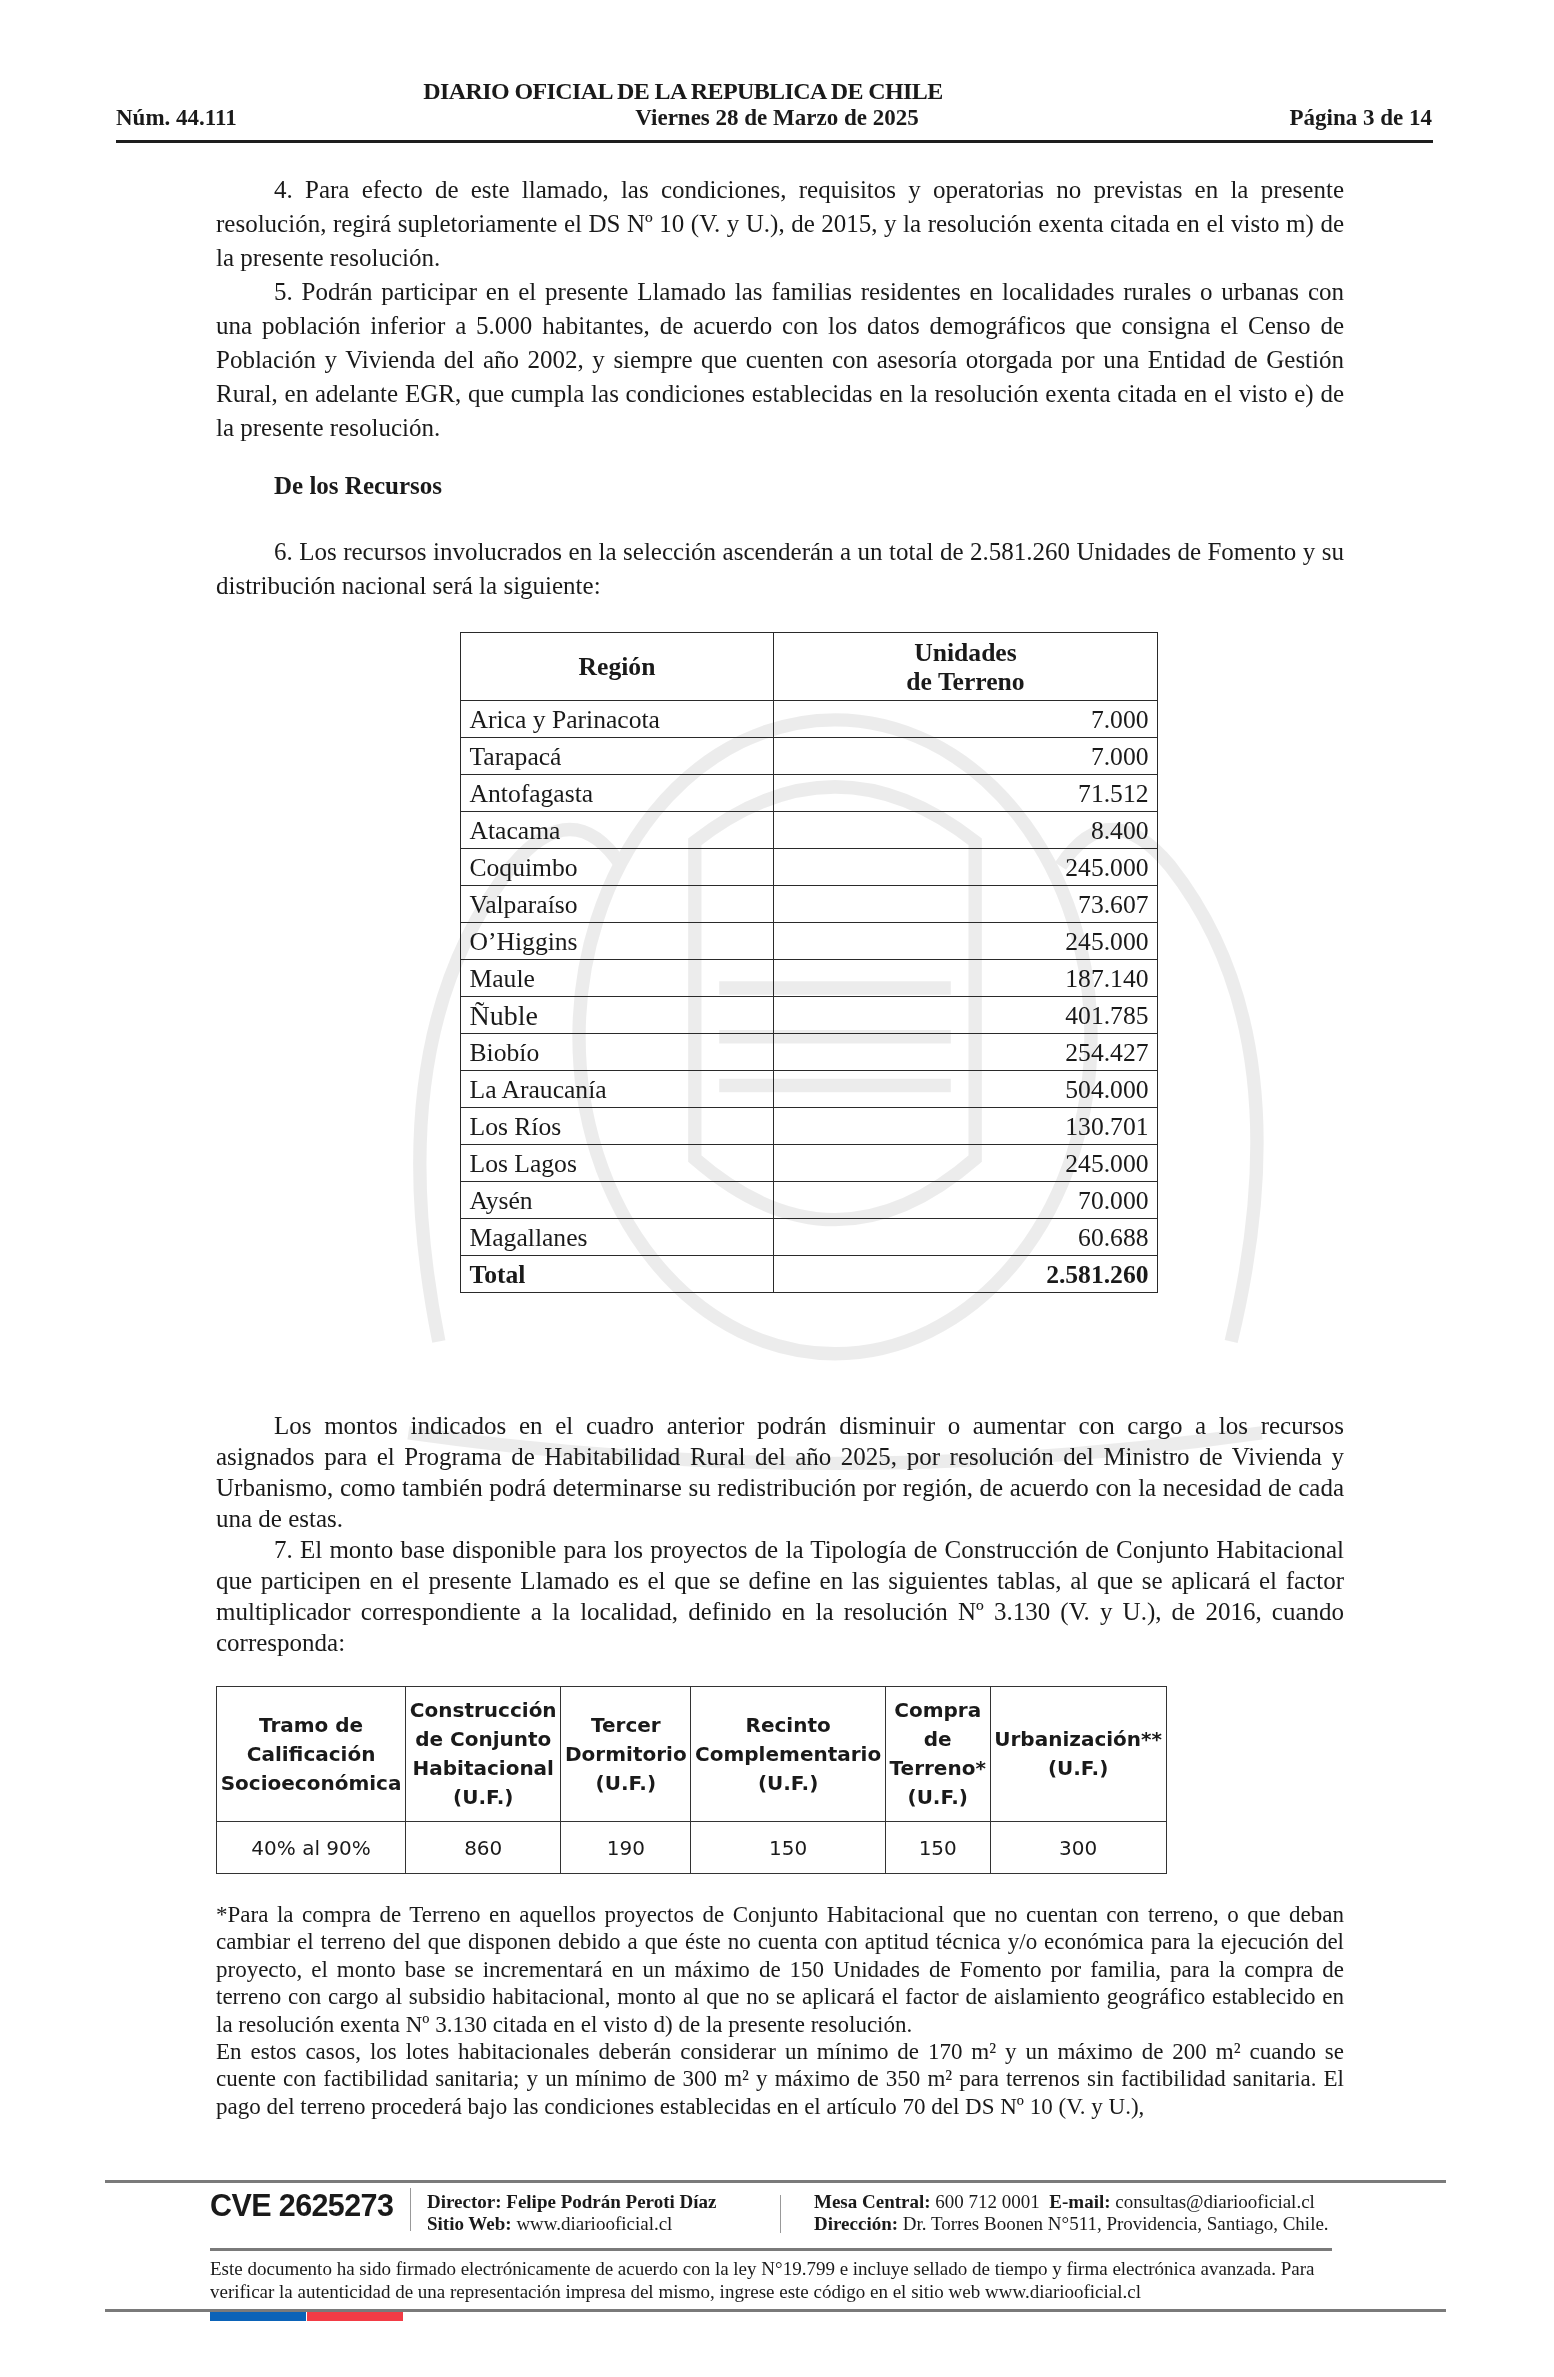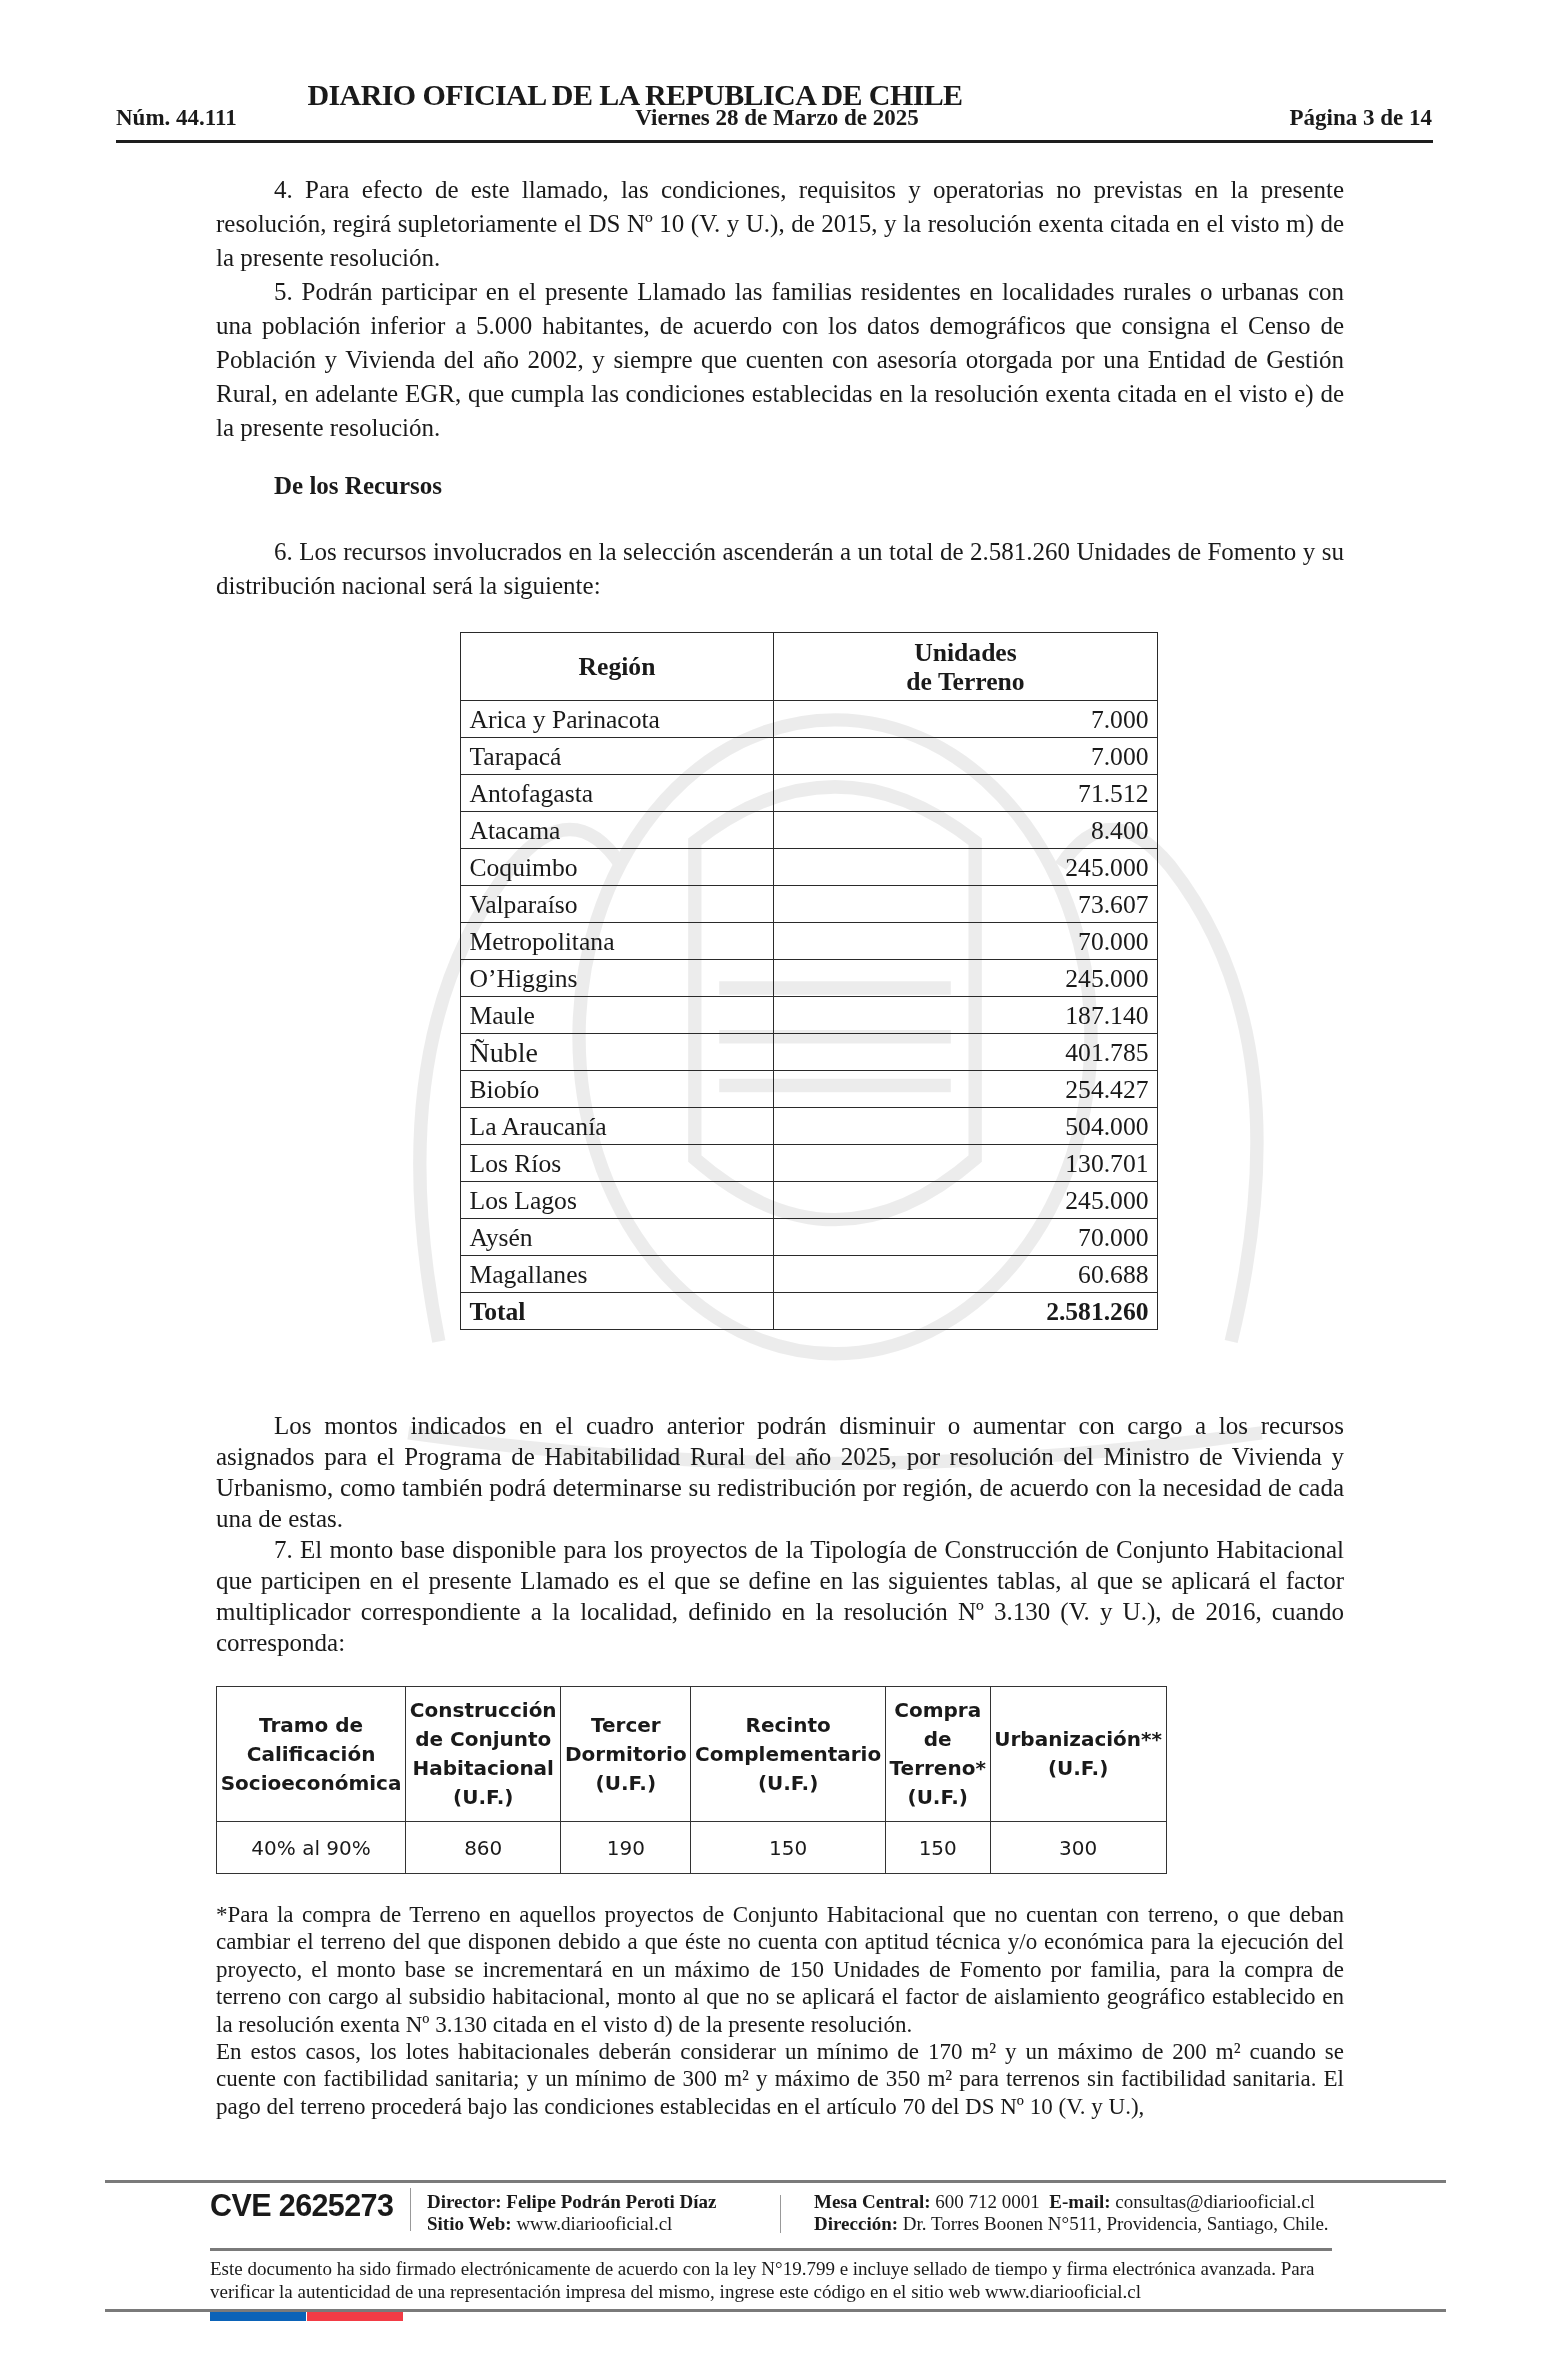--- a/index.html
+++ b/index.html
@@ -5,21 +5,21 @@
   html, body { margin: 0; padding: 0; background: #ffffff; }
   body { width: 1554px; height: 2377px; position: relative; overflow: hidden;
          font-family: "Liberation Serif", serif; color: #1a1a1a; }
   .abs { position: absolute; }
 
   
   .watermark { left: 256px; top: 610px; width: 1158px; height: 884px; opacity: 0.07; }
 
   
   .hdr-title { left: 0; width: 1270px; top: 78px; text-align: center; font-weight: bold;
-               font-size: 30px; letter-spacing: -0.6px; }
+               font-size: 24px; letter-spacing: -0.6px; padding-left: 48px; }
   .hdr-num { left: 116px; top: 105px; font-weight: bold; font-size: 23px; }
   .hdr-date { left: 0; width: 1554px; top: 105px; text-align: center; font-weight: bold; font-size: 23px; }
   .hdr-page { right: 122px; top: 105px; font-weight: bold; font-size: 23px; }
   .hdr-rule { left: 116px; top: 140px; width: 1317px; height: 3px; background: #1e1e1e; }
 
   
   .text-block { left: 216px; width: 1128px; font-size: 25px; line-height: 34px; text-align: justify; }
   .text-block p { margin: 0; }
   .indent { text-indent: 58px; }
   .heading { left: 274px; top: 472px; font-size: 25px; font-weight: bold; }
@@ -120,24 +120,20 @@
       </tr>
     <tr>
         <td>Coquimbo</td>
         <td class="num">245.000</td>
       </tr>
     <tr>
         <td>Valparaíso</td>
         <td class="num">73.607</td>
       </tr>
     <tr>
-        <td>Metropolitana</td>
-        <td class="num">70.000</td>
-      </tr>
-    <tr>
         <td>O’Higgins</td>
         <td class="num">245.000</td>
       </tr>
     <tr>
         <td>Maule</td>
         <td class="num">187.140</td>
       </tr>
     <tr>
         <td style="font-size:28px;margin-top:40px;">Ñuble</td>
         <td class="num">401.785</td>

